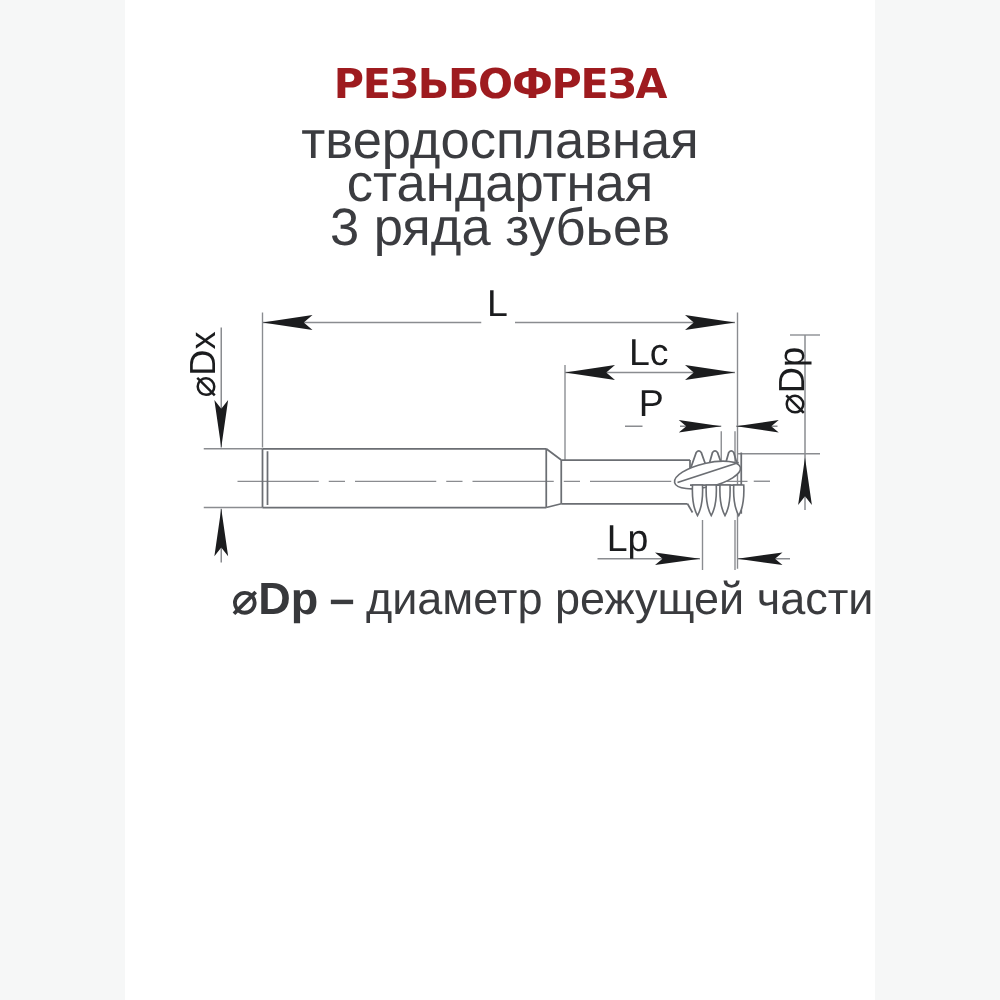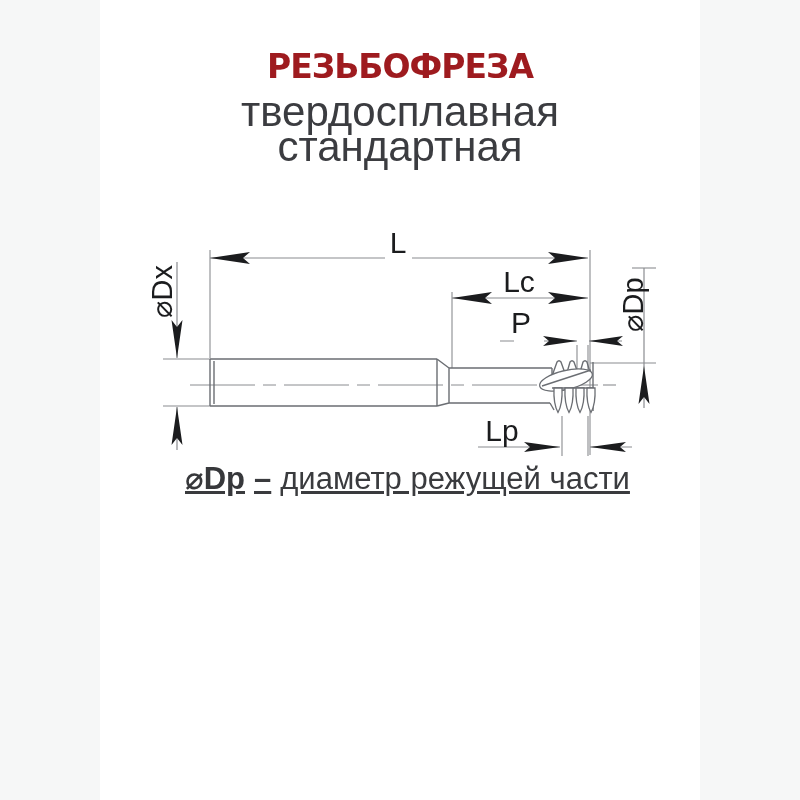--- a/index.html
+++ b/index.html
@@ -29,34 +29,35 @@
   .tool{stroke:#6b6e73;stroke-width:1.4;fill:none;}
   .tooth{stroke:#6b6e73;stroke-width:1.3;fill:#ffffff;}
   .arrow{fill:#1b1c1e;stroke:none;}
   .dimtext{
     fill:#1b1c1e;font-family:"Liberation Sans","DejaVu Sans",sans-serif;
     font-size:30px;font-weight:normal;
   }
   .dimtext.small{font-size:29px;}
 
   .legend{position:absolute;left:185px;top:454px;margin:0;padding:0;list-style:none;}
-  .legend li{line-height:49.5px;font-size:31px;color:#3a3b3e;white-space:nowrap;text-decoration:underline;}
+  .legend li{line-height:49.5px;font-size:36px;color:#3a3b3e;white-space:nowrap;}
   .legend .sym{font-weight:bold;color:#37383b;}
   .legend .dash{margin:0 9px;font-weight:bold;}
 </style>
 </head>
 <body>
 
 <div class="side-band left"></div>
 <div class="side-band right"></div>
 
 <header class="header">
   <h1 class="title">РЕЗЬБОФРЕЗА</h1>
   <div class="subtitle">твердосплавная</div>
   <div class="subtitle">стандартная</div>
+  <div class="subtitle">3 ряда зубьев</div>
 </header>
 
 <svg class="drawing-svg" viewBox="0 0 800 800">
 
   <g>
     <path class="extline" d="M210,250 V358"></path>
     <path class="extline" d="M590,250 V455"></path>
     <path class="extline" d="M452,292 V368"></path>
     <path class="extline" d="M577,345 V379 M588,345 V379"></path>
     <path class="extline" d="M562,416 V456 M588,416 V456"></path>

